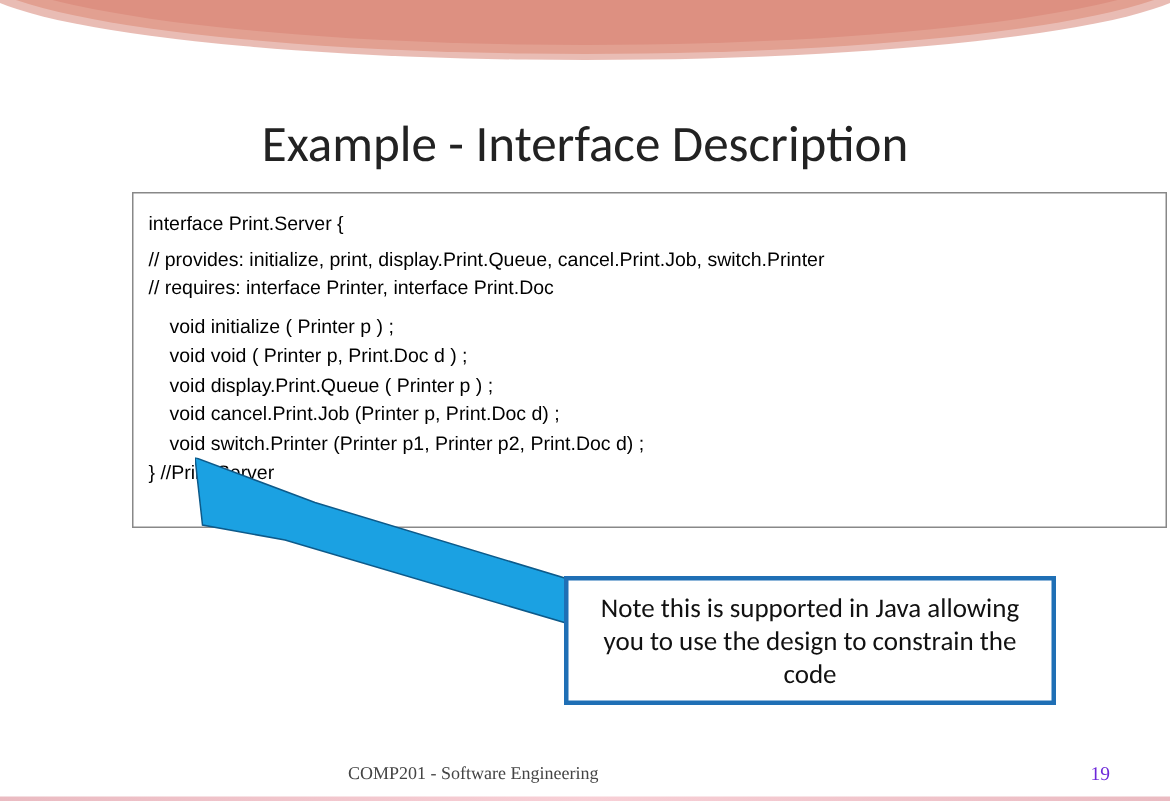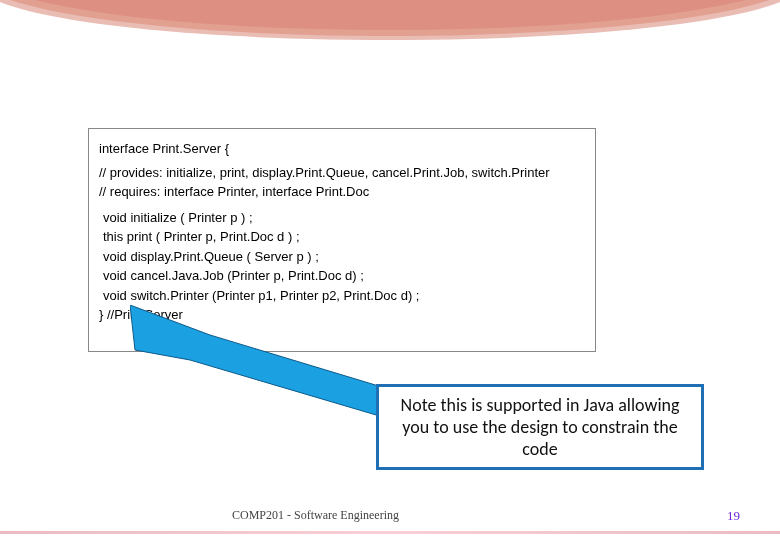--- a/index.html
+++ b/index.html
@@ -52,35 +52,35 @@
     left: 0; right: 0;
     text-align: center;
     font-size: 34px;
     font-weight: 400;
     color: #222;
   }
   .code-box {
     position: absolute;
     top: 128px;
     left: 88px;
-    width: 508px;
+    width: 690px;
     height: 224px;
     border: 1px solid #888;
     background: #fff;
     padding: 10px 10px;
     font-family: Arial, sans-serif;
     font-size: 13px;
     line-height: 1.5;
     color: #000;
   }
   .code-box .comment-block {
     margin: 4px 0 6px 0;
   }
   .code-box .methods {
-    margin-left: 4px;
+    margin-left: 14px;
   }
   .arrow-svg {
     position: absolute;
     top: 305px;
     left: 130px;
     width: 320px;
     height: 120px;
     pointer-events: none;
   }
   .callout {
@@ -131,32 +131,33 @@
 <body>
 
 <div class="slide">
 
   <div class="top-decoration">
     <div class="band1"></div>
     <div class="band2"></div>
     <div class="band3"></div>
   </div>
 
+  <h1 class="title">Example - Interface Description</h1>
 
   <div class="code-box">
     <div>interface Print.Server {</div>
     <div class="comment-block">
       <div>// provides: initialize, print, display.Print.Queue, cancel.Print.Job, switch.Printer</div>
       <div>// requires: interface Printer, interface Print.Doc</div>
     </div>
     <div class="methods">
       <div>void initialize ( Printer p ) ;</div>
-      <div>this print ( Printer p, Print.Doc d ) ;</div>
-      <div>void display.Print.Queue ( Server p ) ;</div>
-      <div>void cancel.Java.Job (Printer p, Print.Doc d) ;</div>
+      <div>void void ( Printer p, Print.Doc d ) ;</div>
+      <div>void display.Print.Queue ( Printer p ) ;</div>
+      <div>void cancel.Print.Job (Printer p, Print.Doc d) ;</div>
       <div>void switch.Printer (Printer p1, Printer p2, Print.Doc d) ;</div>
     </div>
     <div>} //Print.Server</div>
   </div>
 
   <svg class="arrow-svg" viewBox="0 0 320 120">
     <polygon points="0,0 80,30 295,95 280,120 60,55 5,45" fill="#1ba1e2" stroke="#0d5a8a" stroke-width="1"></polygon>
   </svg>
 
   <div class="callout">

